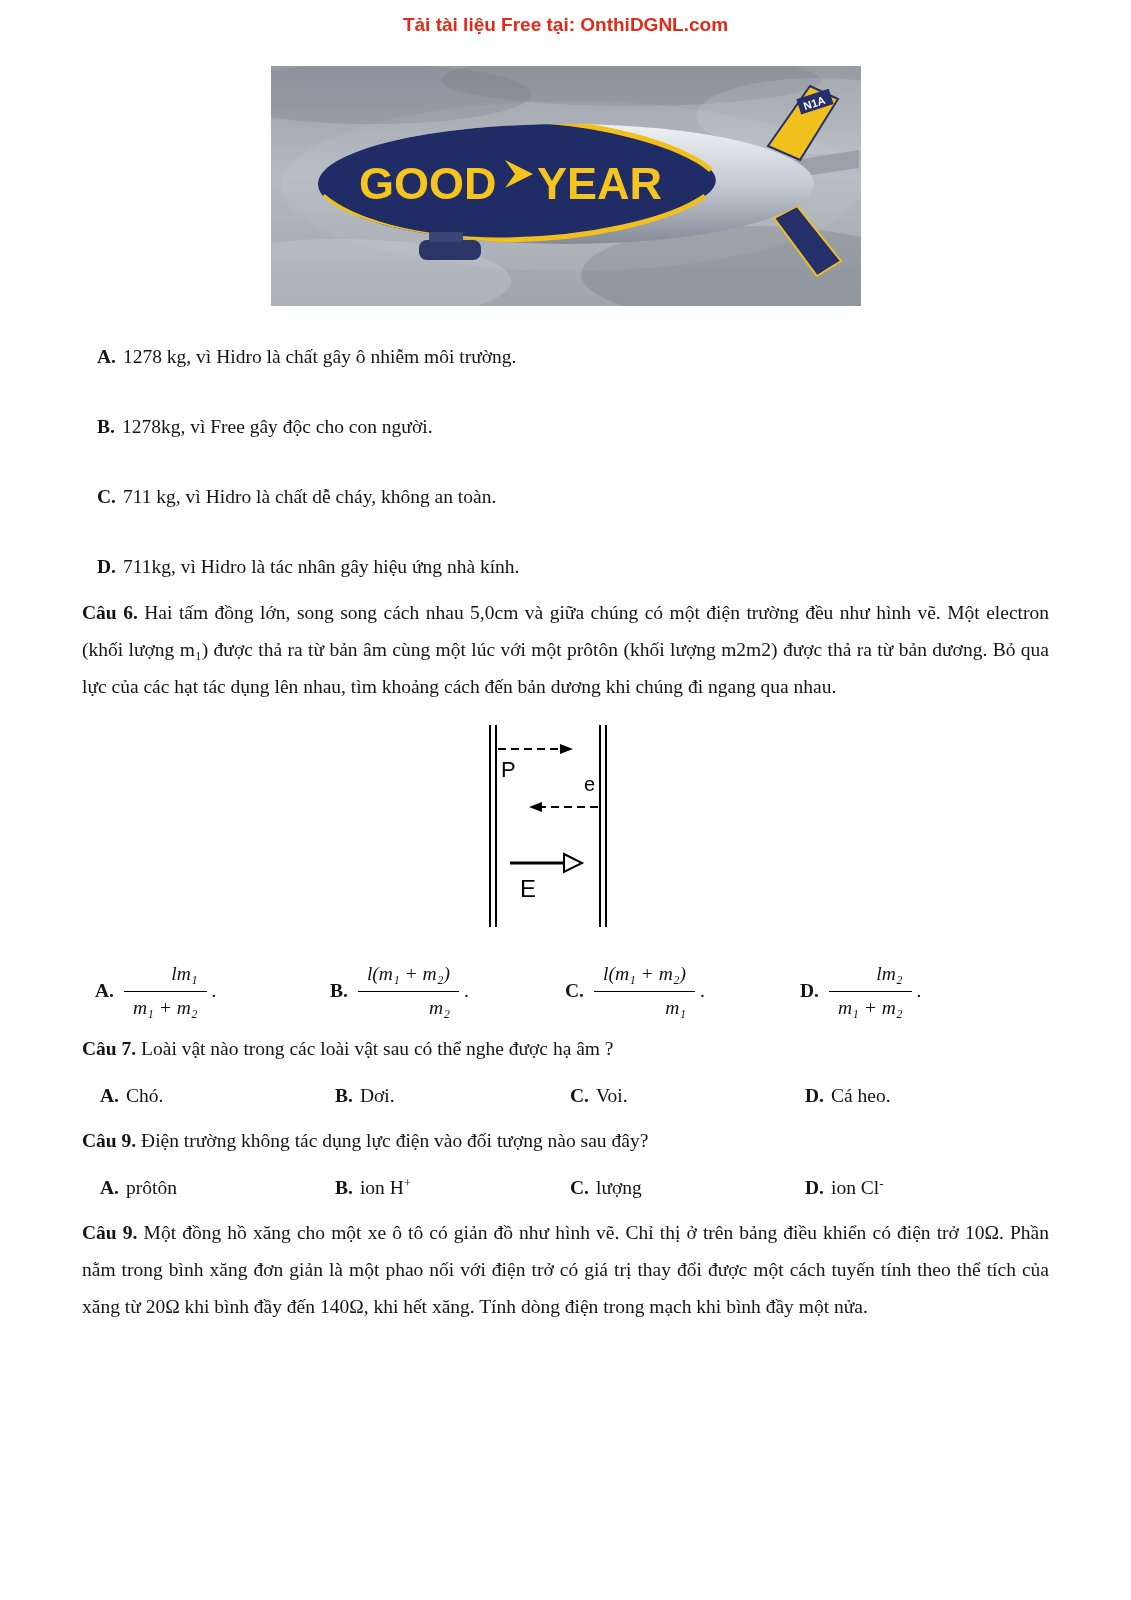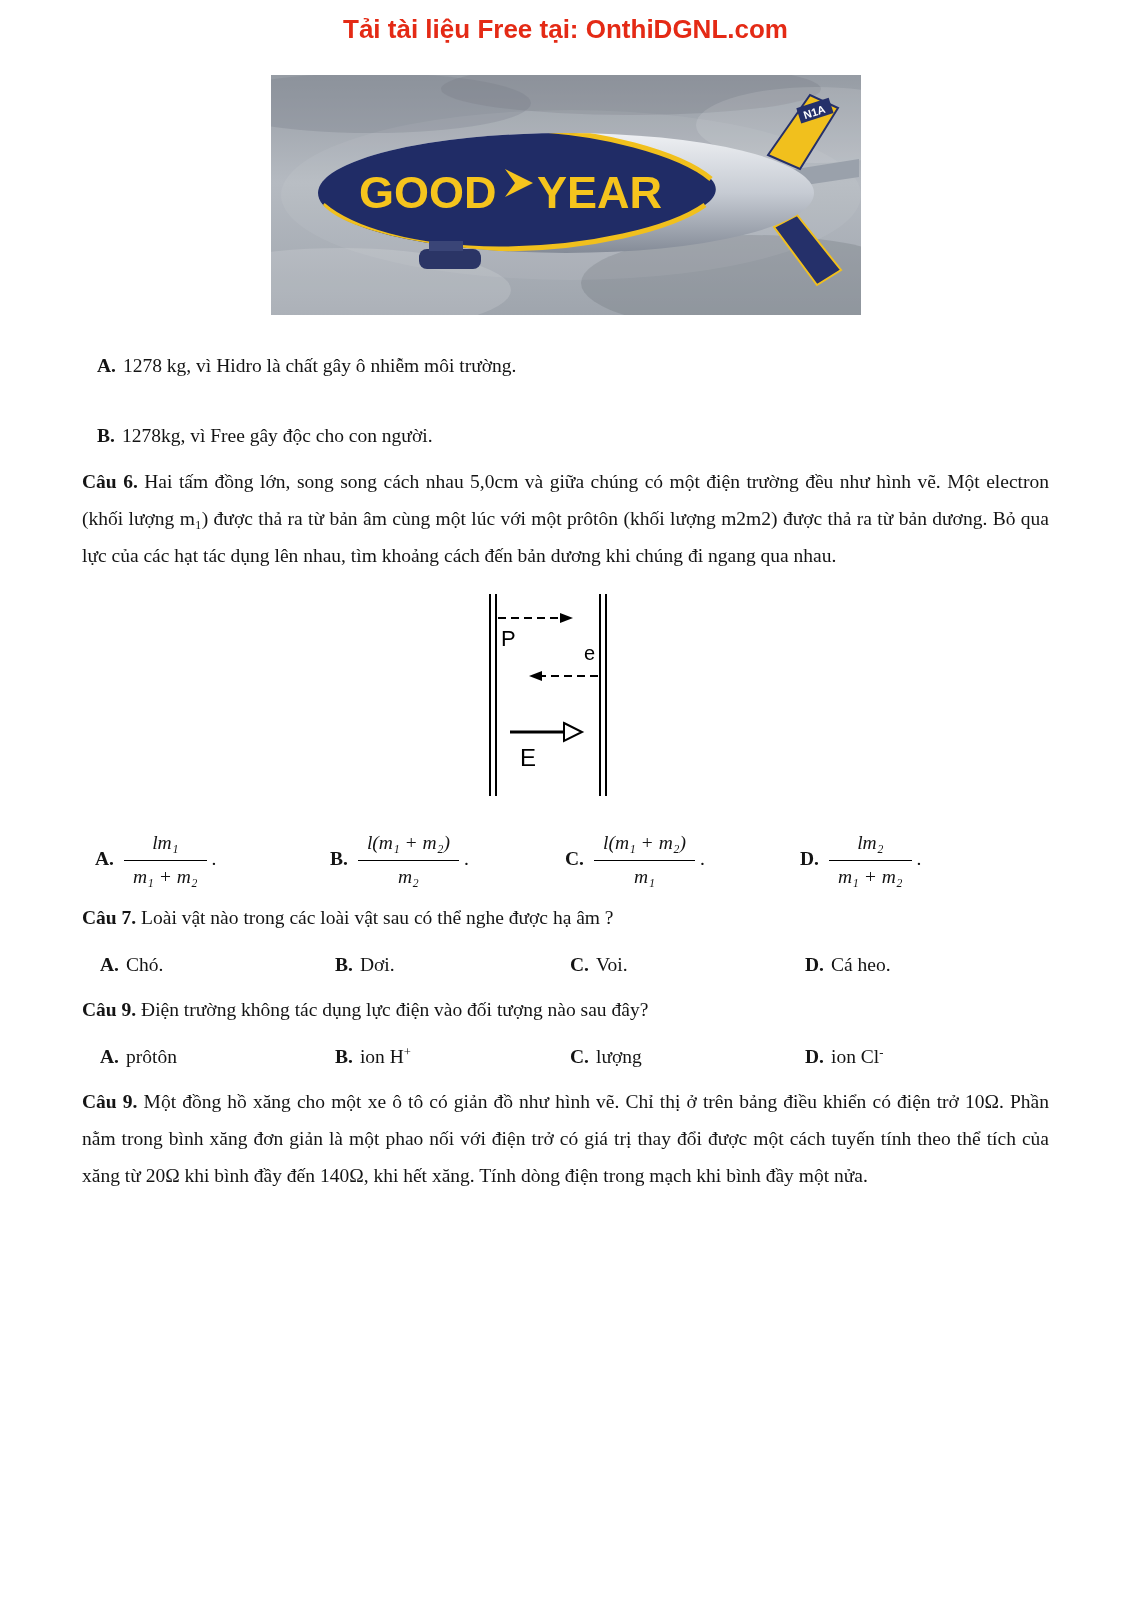--- a/index.html
+++ b/index.html
@@ -11,21 +11,21 @@
     background:#ffffff;
     padding:14px 82px 0 82px;
     font-family:"Liberation Serif","DejaVu Serif",serif;
     font-size:19.5px;
     color:#141414;
     overflow:hidden;
   }
   .page-header { text-align:center; margin-bottom:30px; }
   .header-link {
     font-family:"Liberation Sans","DejaVu Sans",sans-serif;
-    font-weight:700; font-size:26px; color:#e42a15;
+    font-weight:700; font-size:19px; color:#e42a15;
   }
   .para { text-align:justify; line-height:1.72; margin-bottom:6px; }
   .para.qpara { line-height:1.9; margin-top:8px; }
   .q-label { font-weight:700; }
   .blimp-figure { width:590px; margin:10px auto 16px auto; }
   .blimp-figure svg { display:block; }
   .options-block { margin:8px 0 4px 0; }
   .option-line { padding-left:15px; line-height:1.95;margin-top:32px; }
   .opt-label { font-weight:700; margin-right:7px; }
   .capacitor-figure { margin:16px 0 4px 378px; width:220px; }
@@ -36,21 +36,21 @@
     margin:10px 0 6px 0;
   }
   .formula-row {
     padding-left:13px;
     margin:24px 0 10px 0;
     align-items:center;
   }
   .opt-cell { display:flex; align-items:center; line-height:1.9; }
   .opt-text sup { font-size:0.65em; }
   .frac {
-    display:inline-block; text-align:center;
+    display:inline-block; text-align:right;
     font-style:italic; line-height:1.3; margin:0 3px;
   }
   .frac .num { display:block; padding:1px 9px 4px 9px; border-bottom:1.5px solid #000; }
   .frac .den { display:block; padding:3px 9px 0 9px; }
   .frac-tail { margin-left:2px; }
 </style>
 </head>
 <body>
 
 <div class="page">
@@ -103,20 +103,22 @@
         <text x="266" y="133" font-family="'Liberation Sans',sans-serif" font-weight="bold" font-size="45" fill="#f5c41d">YEAR</text>
         <rect x="148" y="174" width="62" height="20" rx="8" fill="#2b3566"></rect>
         <rect x="158" y="166" width="34" height="10" fill="#3a4577"></rect>
       </g>
     </svg>
   </figure>
 
   <div class="options-block">
     <p class="option-line"><b class="opt-label">A.</b><span class="opt-text">1278 kg, vì Hidro là chất gây ô nhiễm môi trường.</span></p>
     <p class="option-line"><b class="opt-label">B.</b><span class="opt-text">1278kg, vì Free gây độc cho con người.</span></p>
+    <p class="option-line"><b class="opt-label">C.</b><span class="opt-text">711 kg, vì Hidro là chất dễ cháy, không an toàn.</span></p>
+    <p class="option-line"><b class="opt-label">D.</b><span class="opt-text">711kg, vì Hidro là tác nhân gây hiệu ứng nhà kính.</span></p>
   </div>
 
   <p class="para qpara"><b class="q-label">Câu 6.</b> <span>Hai tấm đồng lớn, song song cách nhau 5,0cm và giữa chúng có một điện trường đều như hình vẽ. Một electron (khối lượng m₁) được thả ra từ bản âm cùng một lúc với một prôtôn (khối lượng m2m2) được thả ra từ bản dương. Bỏ qua lực của các hạt tác dụng lên nhau, tìm khoảng cách đến bản dương khi chúng đi ngang qua nhau.</span></p>
 
   <div class="capacitor-figure">
     <svg viewBox="0 0 220 210" width="220" height="210">
       <g>
         <line x1="30" y1="4" x2="30" y2="206" stroke="#000" stroke-width="2"></line>
         <line x1="36" y1="4" x2="36" y2="206" stroke="#000" stroke-width="2"></line>
       </g>

